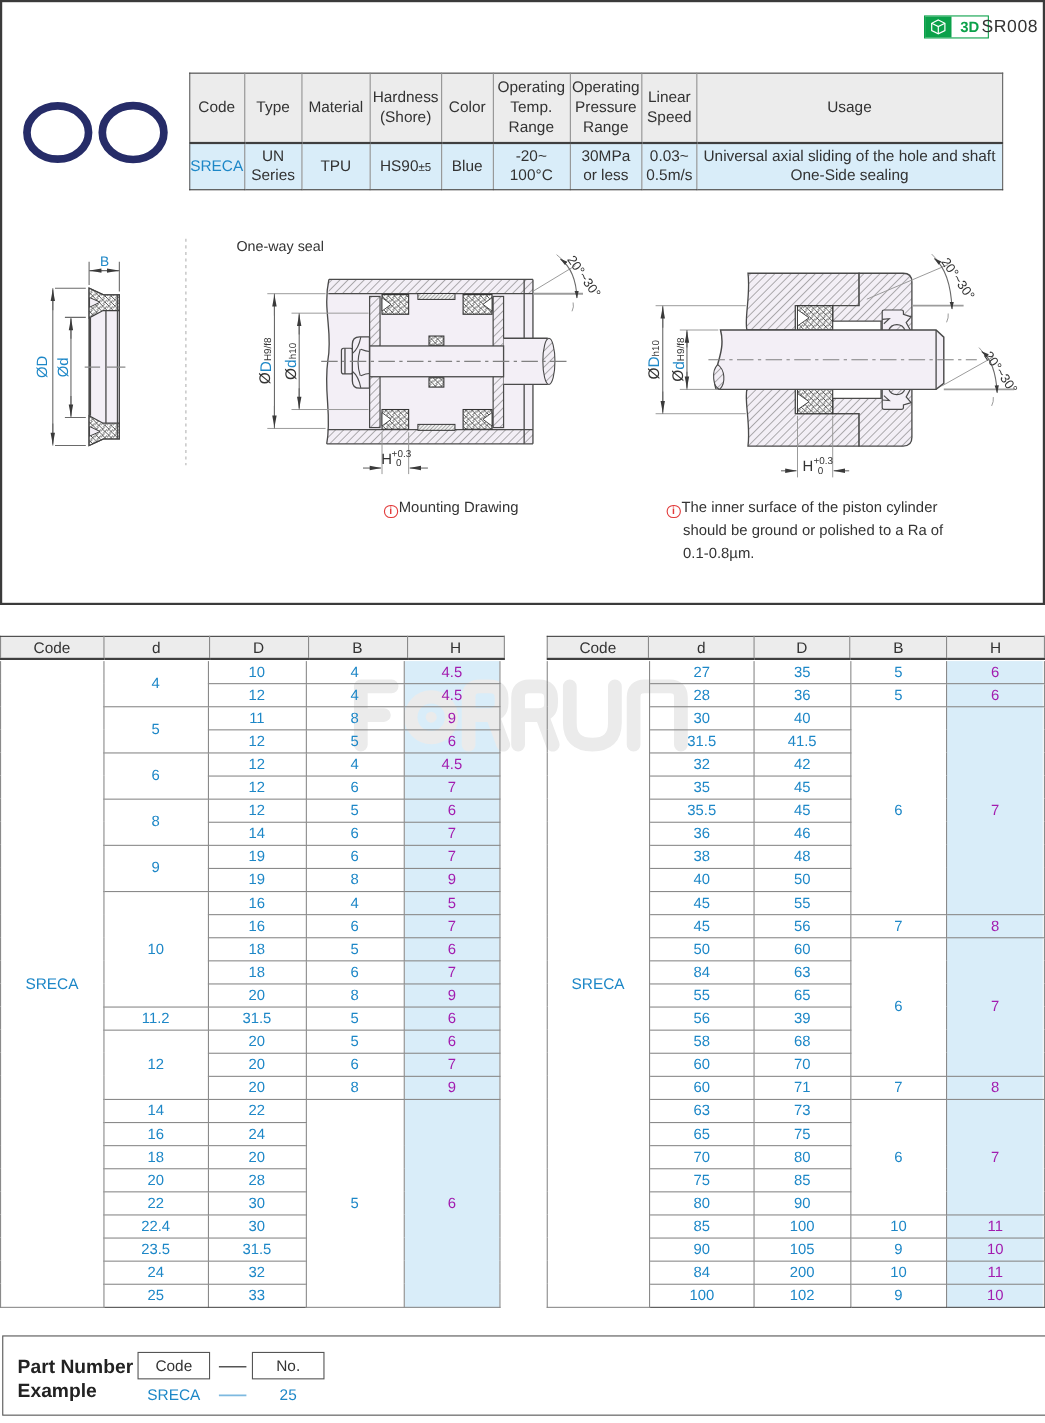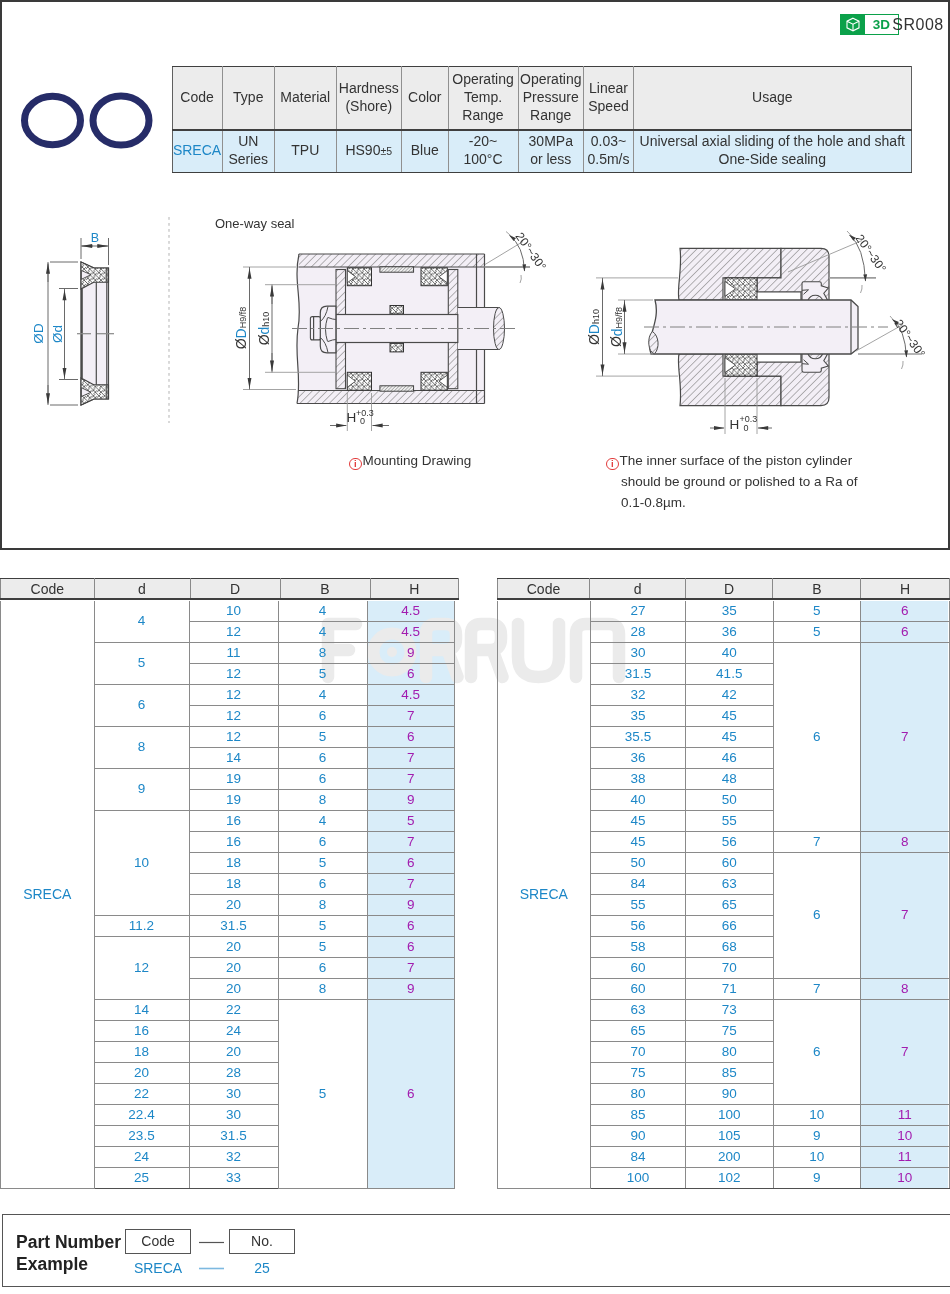--- a/index.html
+++ b/index.html
@@ -544,21 +544,21 @@
       <tr>
         <td class="b">84</td>
         <td class="b">63</td>
       </tr>
       <tr>
         <td class="b">55</td>
         <td class="b">65</td>
       </tr>
       <tr>
         <td class="b">56</td>
-        <td class="b">66</td>
+        <td class="b">39</td>
       </tr>
       <tr>
         <td class="b">58</td>
         <td class="b">68</td>
       </tr>
       <tr>
         <td class="b">60</td>
         <td class="b">70</td>
       </tr>
       <tr>

